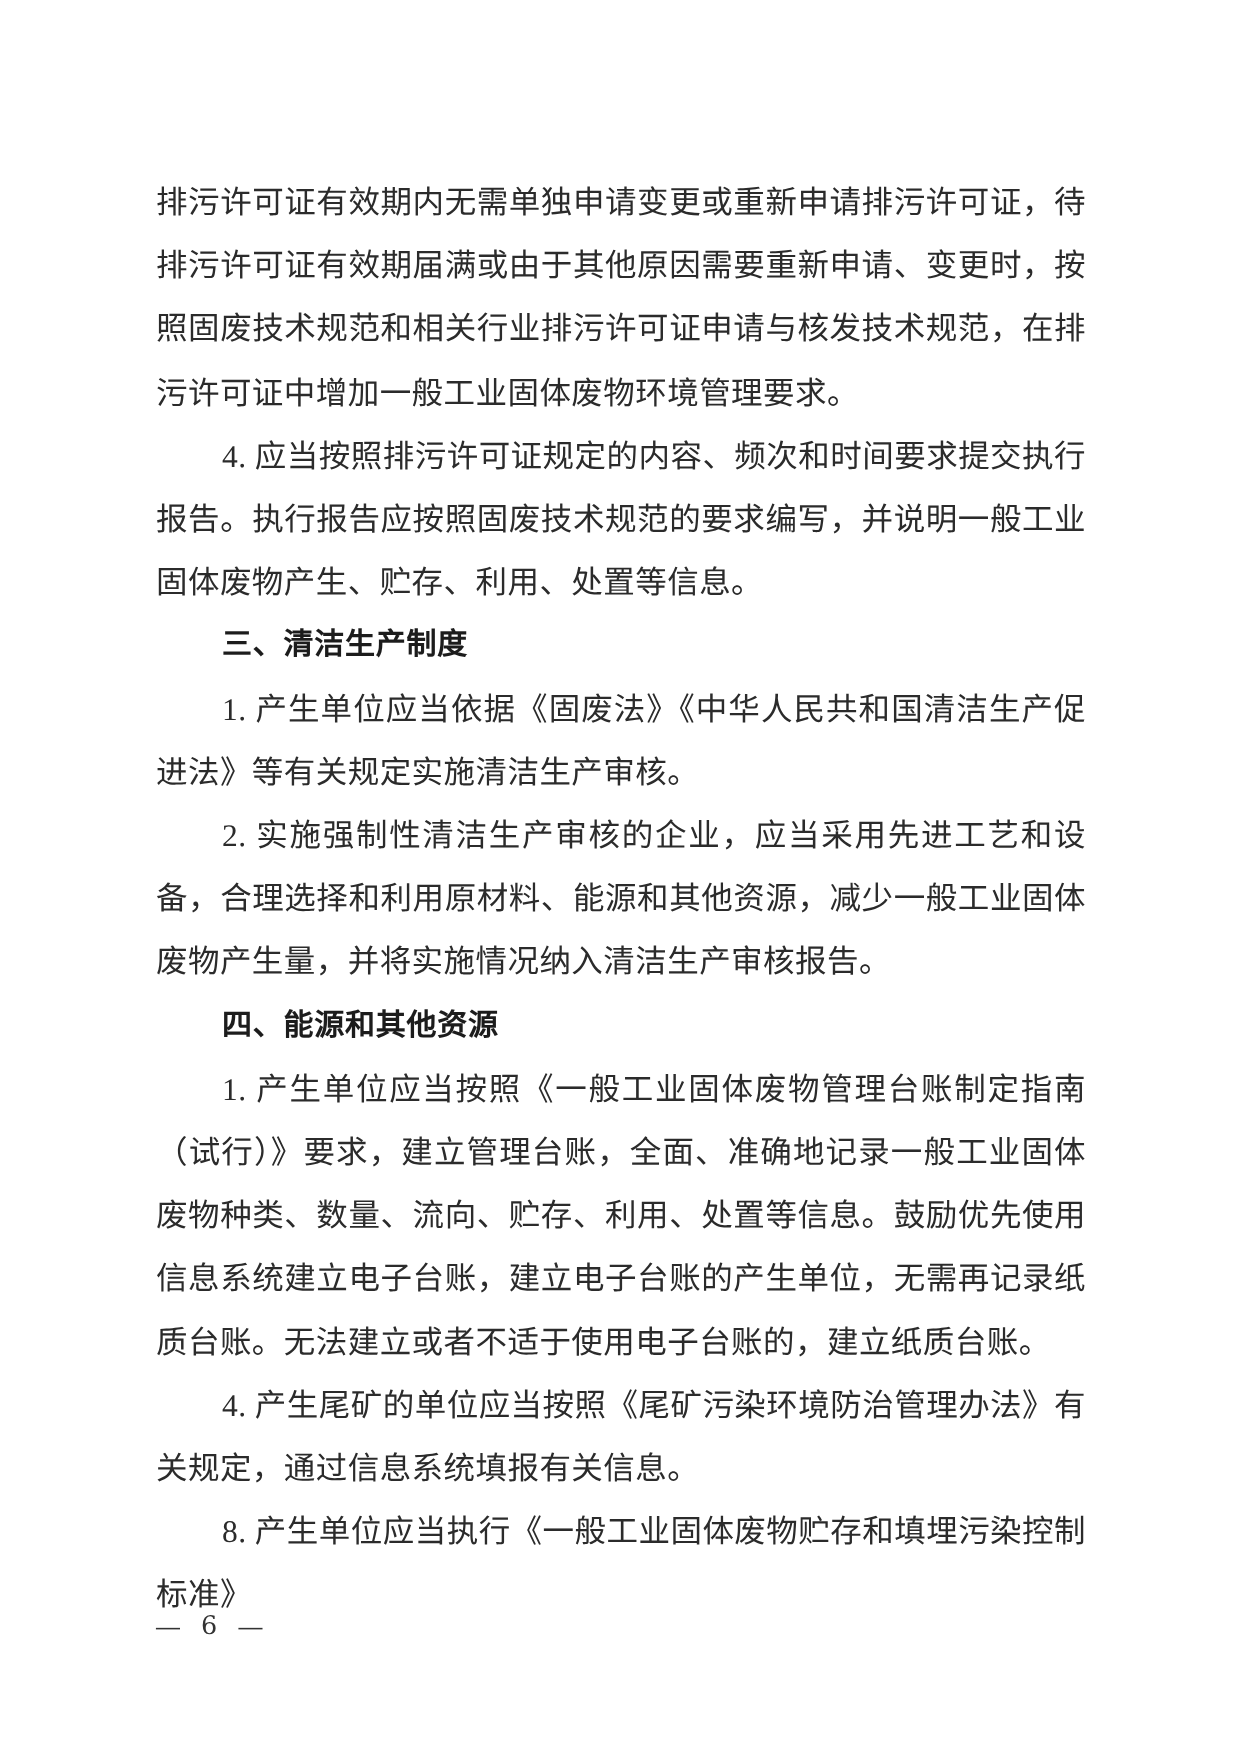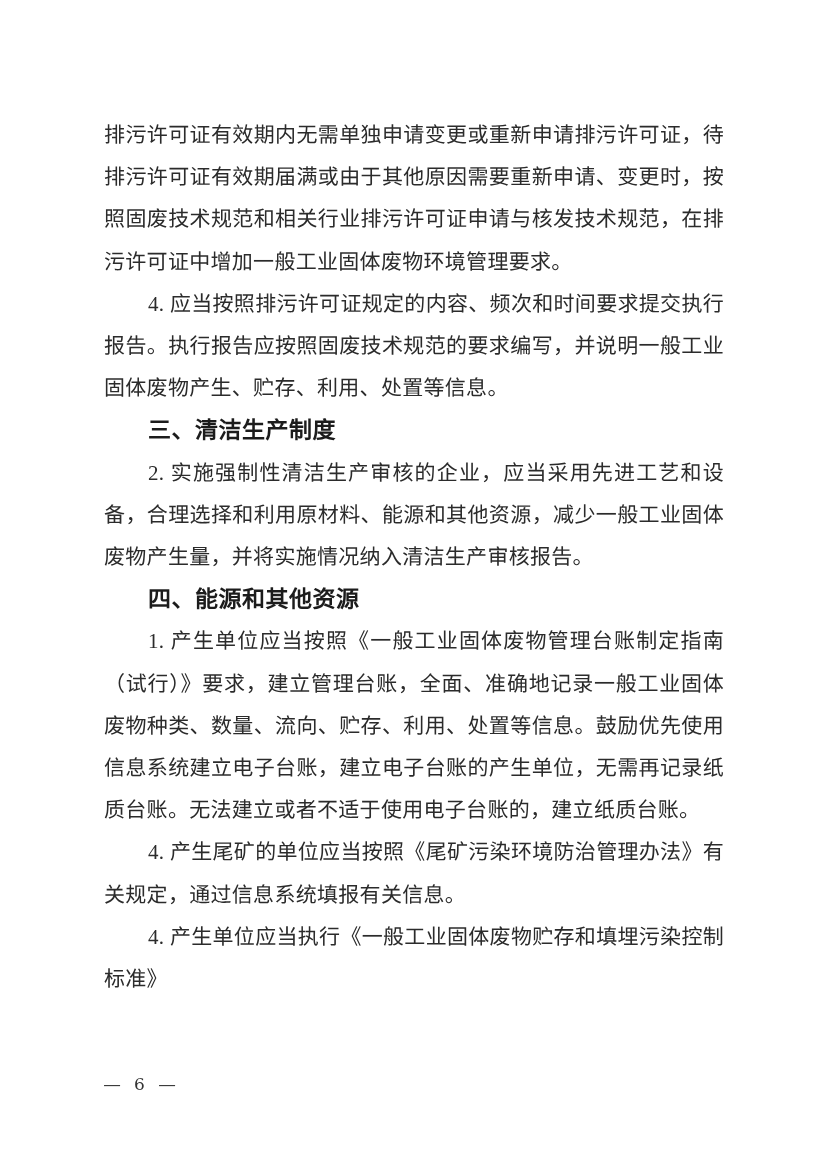--- a/index.html
+++ b/index.html
@@ -32,21 +32,21 @@
     color: #2b2b2b;
     text-align: justify;
     text-justify: inter-ideograph;
     font-weight: 400;
   }
   .para.indent {
     text-indent: 44px;
   }
   .heading {
     margin: 0;
-    font-size: 23px;
+    font-size: 20px;
     line-height: 42.2px;
     letter-spacing: 0.5px;
     color: #1c1c1c;
     font-weight: 700;
     font-family: "Liberation Sans", "DejaVu Sans", sans-serif;
     text-indent: 44px;
     text-align: left;
   }
   .footer {
     position: absolute;
@@ -69,25 +69,26 @@
 </style>
 </head>
 <body>
 
 <div class="page">
 
   <div class="content">
     <p class="para">排污许可证有效期内无需单独申请变更或重新申请排污许可证，待排污许可证有效期届满或由于其他原因需要重新申请、变更时，按照固废技术规范和相关行业排污许可证申请与核发技术规范，在排污许可证中增加一般工业固体废物环境管理要求。</p>
     <p class="para indent">4. 应当按照排污许可证规定的内容、频次和时间要求提交执行报告。执行报告应按照固废技术规范的要求编写，并说明一般工业固体废物产生、贮存、利用、处置等信息。</p>
     <p class="heading">三、清洁生产制度</p>
+    <p class="para indent">1. 产生单位应当依据《固废法》《中华人民共和国清洁生产促进法》等有关规定实施清洁生产审核。</p>
     <p class="para indent">2. 实施强制性清洁生产审核的企业，应当采用先进工艺和设备，合理选择和利用原材料、能源和其他资源，减少一般工业固体废物产生量，并将实施情况纳入清洁生产审核报告。</p>
     <p class="heading">四、能源和其他资源</p>
     <p class="para indent">1. 产生单位应当按照《一般工业固体废物管理台账制定指南（试行）》要求，建立管理台账，全面、准确地记录一般工业固体废物种类、数量、流向、贮存、利用、处置等信息。鼓励优先使用信息系统建立电子台账，建立电子台账的产生单位，无需再记录纸质台账。无法建立或者不适于使用电子台账的，建立纸质台账。</p>
     <p class="para indent">4. 产生尾矿的单位应当按照《尾矿污染环境防治管理办法》有关规定，通过信息系统填报有关信息。</p>
-    <p class="para indent">4. 产生单位应当执行《一般工业固体废物贮存和填埋污染控制标准》</p>
+    <p class="para indent">8. 产生单位应当执行《一般工业固体废物贮存和填埋污染控制标准》</p>
   </div>
 
   <div class="footer">
     <span class="dash">—</span>
     <span class="num">6</span>
     <span class="dash">—</span>
   </div>
 
 </div>
 

